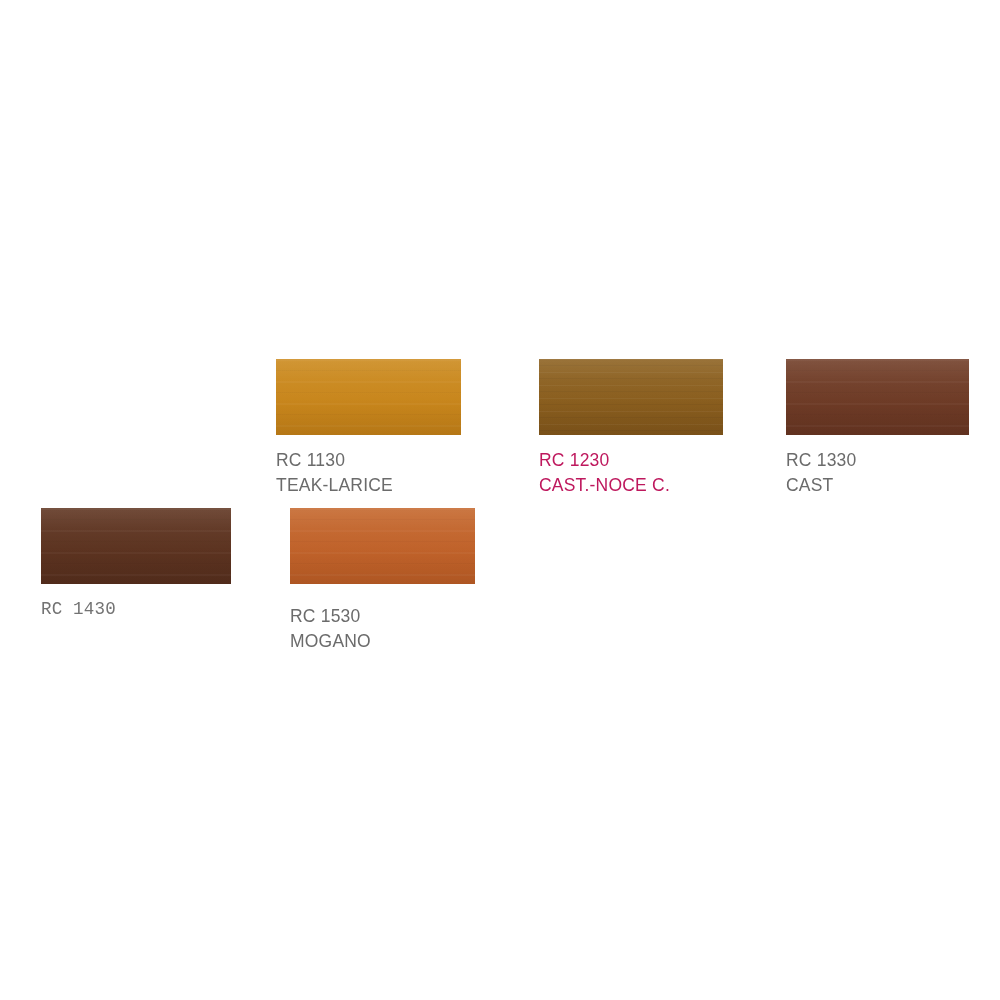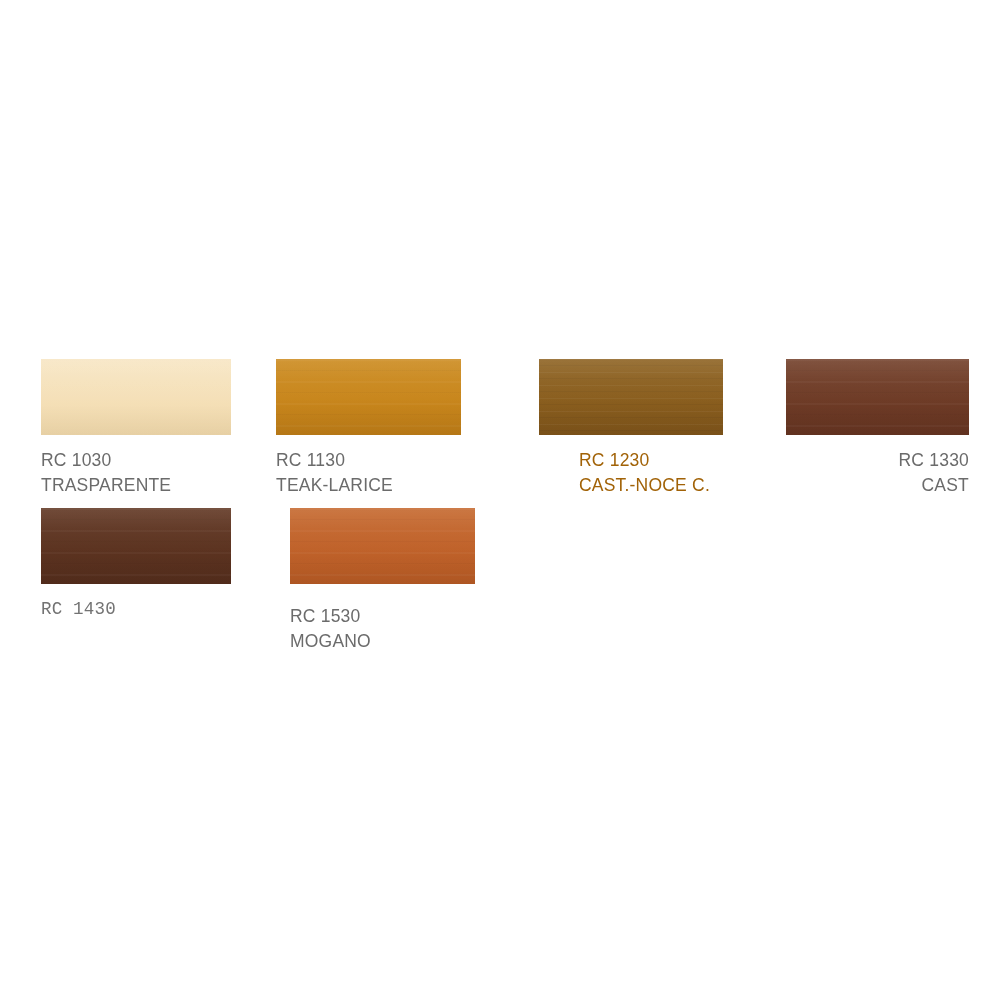--- a/index.html
+++ b/index.html
@@ -97,44 +97,37 @@
 
   .swatch-code,
   .swatch-name {
     display: block;
   }
 </style>
 </head>
 <body style="background: rgb(255, 255, 255);">
 
 <div id="chart-root">
-    <div class="swatch-cell" style="left: 41px; top: 359px; width: 190px;">
-      <div class="swatch-chip" style="height: 76px; background: linear-gradient(rgb(247, 230, 196) 0%, rgb(245, 224, 184) 52%, rgb(241, 217, 171) 100%);"></div>
-      <div class="swatch-label" style="color: rgb(107, 107, 107);">
-        <span class="swatch-code">RC 1030</span>
-        <span class="swatch-name">TRASPARENTE</span>
-      </div>
-    </div>
     <div class="swatch-cell" style="left: 276px; top: 359px; width: 185px;">
       <div class="swatch-chip grained-soft" style="height: 76px; background: linear-gradient(rgb(204, 139, 31) 0%, rgb(200, 134, 28) 52%, rgb(189, 124, 23) 100%);"></div>
       <div class="swatch-label" style="color: rgb(107, 107, 107);">
         <span class="swatch-code">RC 1130</span>
         <span class="swatch-name">TEAK-LARICE</span>
       </div>
     </div>
     <div class="swatch-cell" style="left: 539px; top: 359px; width: 184px;">
       <div class="swatch-chip grained" style="height: 76px; background: linear-gradient(rgb(142, 99, 35) 0%, rgb(138, 94, 30) 52%, rgb(126, 84, 26) 100%);"></div>
-      <div class="swatch-label" style="color: #a16207; margin-left: 40px;">
+      <div class="swatch-label" style="color: #be185d;">
         <span class="swatch-code">RC 1230</span>
         <span class="swatch-name">CAST.-NOCE C.</span>
       </div>
     </div>
     <div class="swatch-cell" style="left: 786px; top: 359px; width: 183px;">
       <div class="swatch-chip grained-soft" style="height: 76px; background: linear-gradient(rgb(115, 64, 42) 0%, rgb(110, 59, 38) 52%, rgb(101, 52, 33) 100%);"></div>
-      <div class="swatch-label" style="color: rgb(107, 107, 107); text-align: right;">
+      <div class="swatch-label" style="color: rgb(107, 107, 107);">
         <span class="swatch-code">RC 1330</span>
         <span class="swatch-name">CAST</span>
       </div>
     </div>
     <div class="swatch-cell" style="left: 41px; top: 508px; width: 190px;">
       <div class="swatch-chip grained-soft" style="height: 76px; background: linear-gradient(rgb(97, 55, 35) 0%, rgb(92, 51, 32) 52%, rgb(84, 45, 28) 100%);"></div>
       <div class="swatch-label" style="color: #737373; font-family: Liberation Mono, monospace;">
         <span class="swatch-code">RC 1430</span>
       </div>
     </div>

